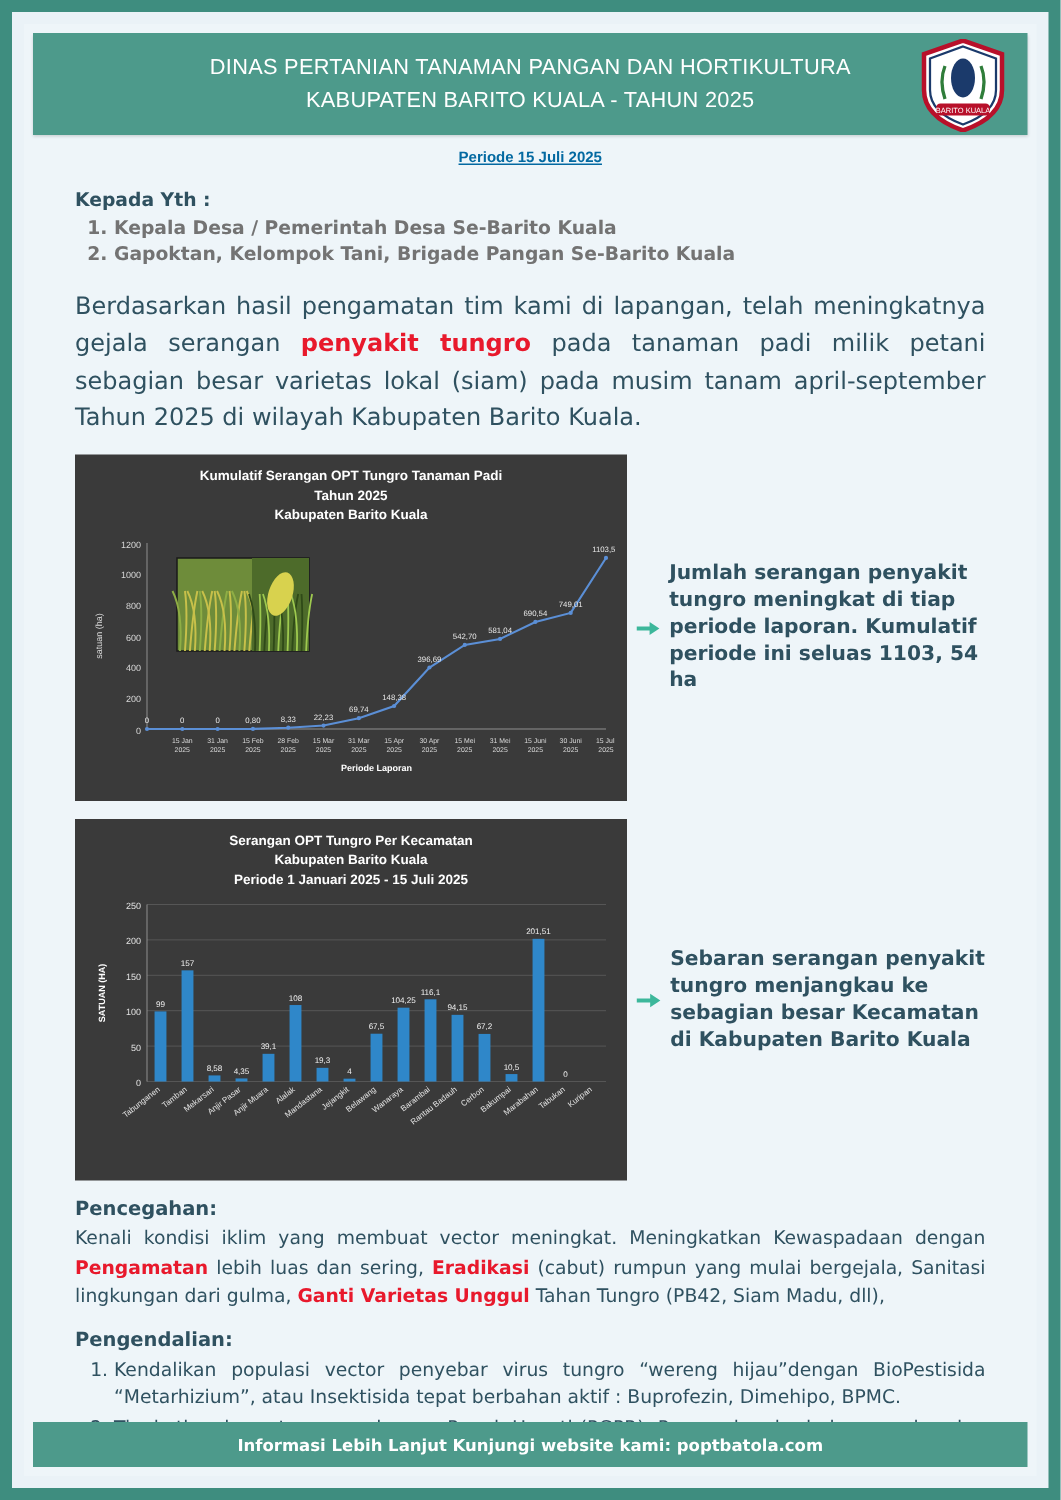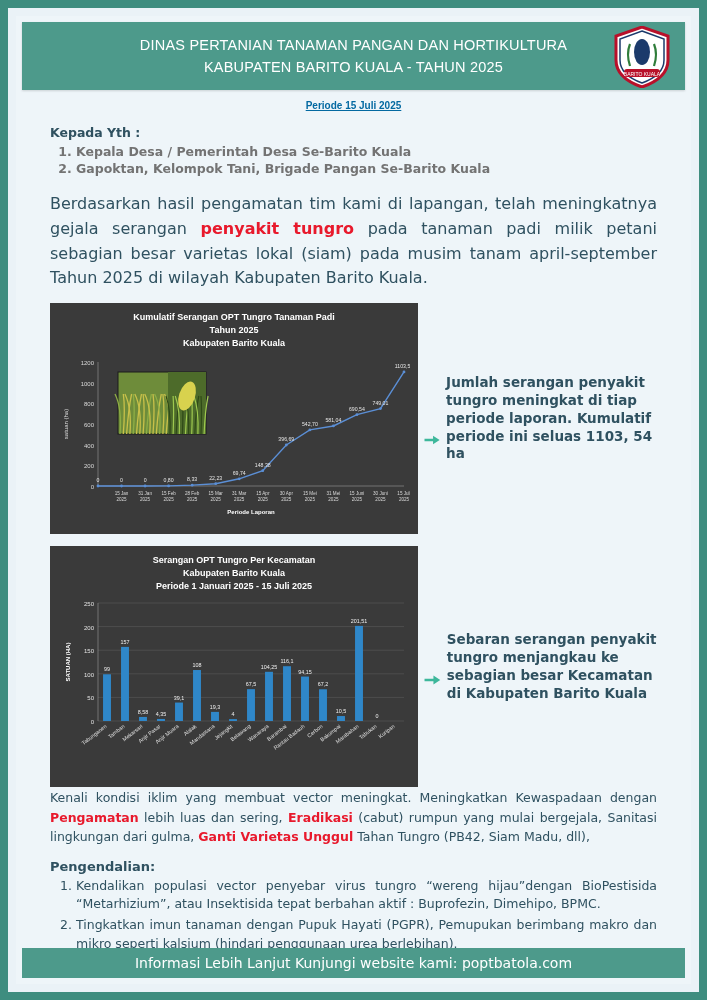--- a/index.html
+++ b/index.html
@@ -94,40 +94,40 @@
   .side{
     flex:1;padding-left:6px;
   }
   .arrow{
     width:64px;height:46px;display:block;
   }
   .side-text{
     color:#2f5160;font-weight:bold;font-size:13.5px;line-height:1.32;
     margin-left:6px;
   }
-  .side-inner{display:flex;align-items:flex-end;}
+  .side-inner{display:flex;align-items:center;}
 
   
   .sec-head{
     margin-top:12px;font-weight:bold;font-size:13px;color:#2f5160;
   }
   .sec-body{
     font-size:12.5px;line-height:1.55;text-align:justify;color:#2f5160;margin-top:1px;
   }
   ol.steps{
     margin:3px 0 0 0;padding-left:26px;font-size:12.5px;line-height:1.5;color:#2f5160;
     text-align:justify;
   }
   ol.steps li{margin:2px 0;}
 
   
   .footer{
     position:absolute;left:6px;right:6px;bottom:6px;height:30px;
     background:#4d9a8b;color:#fff;display:flex;align-items:center;justify-content:center;
-    font-size:14px;font-weight:normal;
+    font-size:11px;font-weight:bold;
   }
   text{font-family:"Liberation Sans", sans-serif;}
 </style>
 </head>
 <body>
 
 <div class="page">
  <div class="inner">
 
   <div class="header">
@@ -374,20 +374,21 @@
       <div class="side">
         <div class="side-inner">
           <svg class="arrow" viewBox="0 0 64 46">
             <path d="M2 18 H36 V6 L62 23 L36 40 V28 H2 Z" fill="#3cb79b"></path>
           </svg>
           <div class="side-text">Sebaran serangan penyakit tungro menjangkau ke sebagian besar Kecamatan di Kabupaten Barito Kuala</div>
         </div>
       </div>
     </div>
 
+    <div class="sec-head">Pencegahan:</div>
     <div class="sec-body">
       <span>Kenali kondisi iklim yang membuat vector meningkat. Meningkatkan Kewaspadaan dengan </span><span class="red">Pengamatan</span><span> lebih luas dan sering, </span><span class="red">Eradikasi</span><span> (cabut) rumpun yang mulai bergejala, Sanitasi lingkungan dari gulma, </span><span class="red">Ganti Varietas Unggul</span><span> Tahan Tungro (PB42, Siam Madu, dll),</span>
     </div>
 
     <div class="sec-head">Pengendalian:</div>
     <ol class="steps">
       <li>Kendalikan populasi vector penyebar virus tungro “wereng hijau”dengan BioPestisida “Metarhizium”, atau Insektisida tepat berbahan aktif : Buprofezin, Dimehipo, BPMC.</li>
       <li>Tingkatkan imun tanaman dengan Pupuk Hayati (PGPR), Pemupukan berimbang makro dan mikro seperti kalsium (hindari penggunaan urea berlebihan).</li>
     </ol>
 

